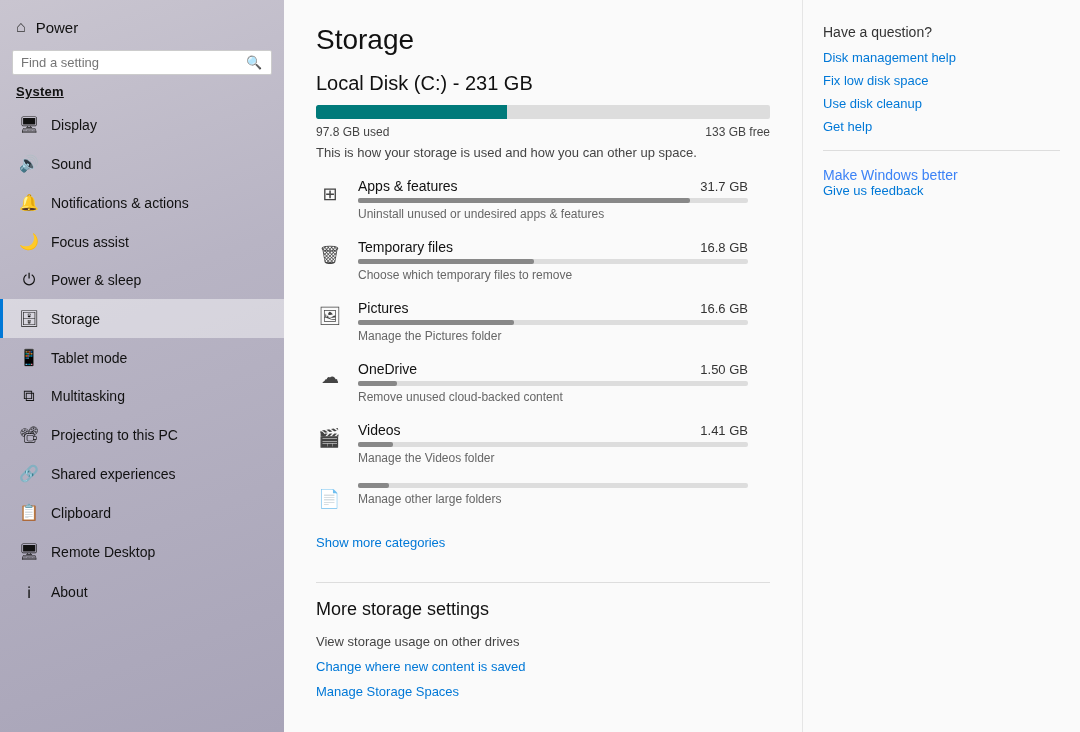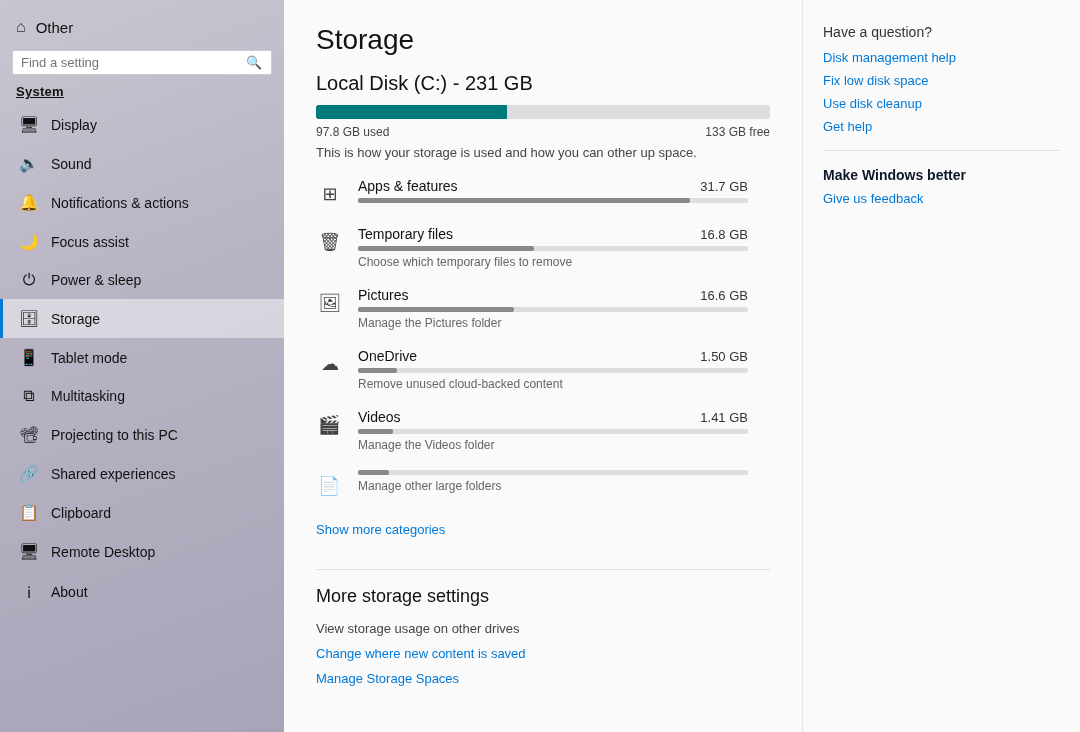--- a/index.html
+++ b/index.html
@@ -279,32 +279,31 @@
     }
 
     .right-panel-divider {
       border: none;
       border-top: 1px solid #ddd;
       margin: 16px 0;
     }
 
     .right-panel-make-better {
       font-size: 14px;
-      color: #0f172a;
-      font-weight: 700;
-      margin-bottom: 8px;
+      color: #3b82f6;
+      font-weight: 400;
     }
   </style>
 </head>
 <body>
 
 <div class="sidebar">
   <div class="sidebar-home">
     <span class="sidebar-home-icon">⌂</span>
-    <span class="sidebar-home-label">Other</span>
+    <span class="sidebar-home-label">Power</span>
   </div>
   <div class="sidebar-search">
     <input type="text" placeholder="Find a setting" style="">
     <span class="sidebar-search-icon">🔍</span>
   </div>
   <div class="sidebar-section-title">System</div>
   <div id="sidebar-items">
       <div class="sidebar-item">
     <span class="sidebar-item-icon">🖥</span>
     <span>Display</span>
@@ -377,20 +376,21 @@
       <div class="storage-item">
     <div class="storage-item-icon">⊞</div>
     <div class="storage-item-content">
       <div class="storage-item-header">
         <span class="storage-item-name">Apps &amp; features</span>
         <span class="storage-item-size">31.7 GB</span>
       </div>
       <div class="storage-item-bar-container">
         <div class="storage-item-bar-fill" style="width:85%"></div>
       </div>
+      <div class="storage-item-desc">Uninstall unused or undesired apps &amp; features</div>
     </div>
   </div>
       <div class="storage-item">
     <div class="storage-item-icon">🗑</div>
     <div class="storage-item-content">
       <div class="storage-item-header">
         <span class="storage-item-name">Temporary files</span>
         <span class="storage-item-size">16.8 GB</span>
       </div>
       <div class="storage-item-bar-container">

